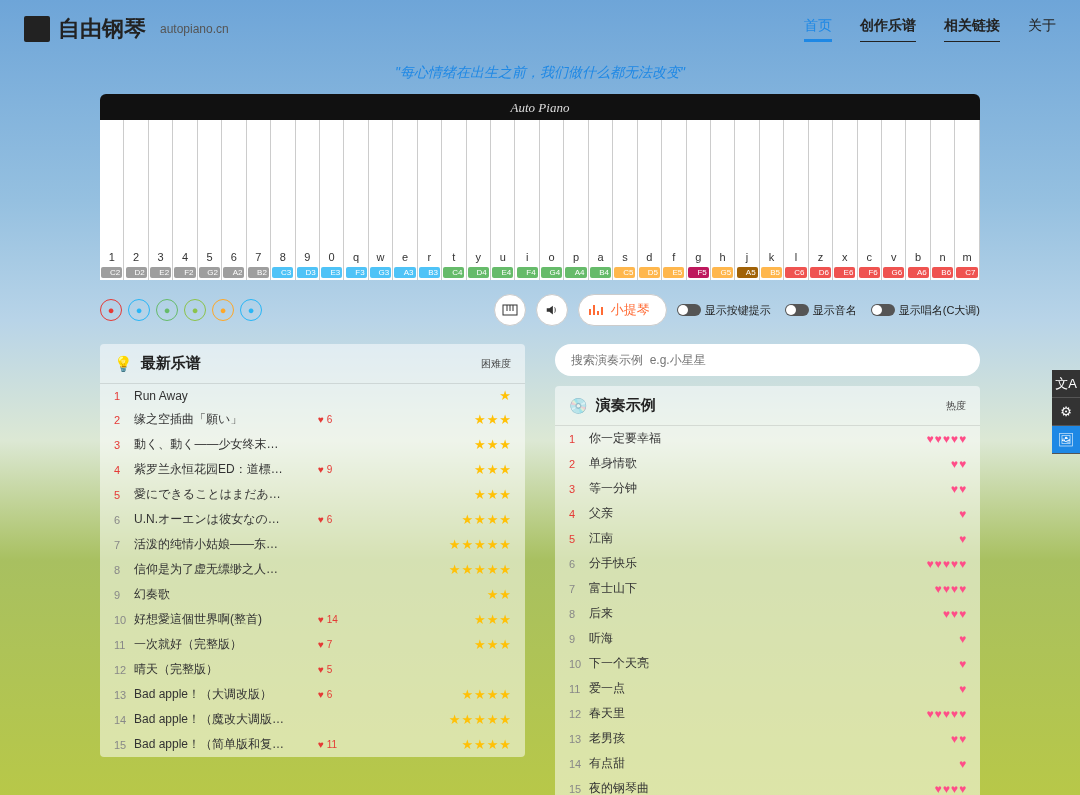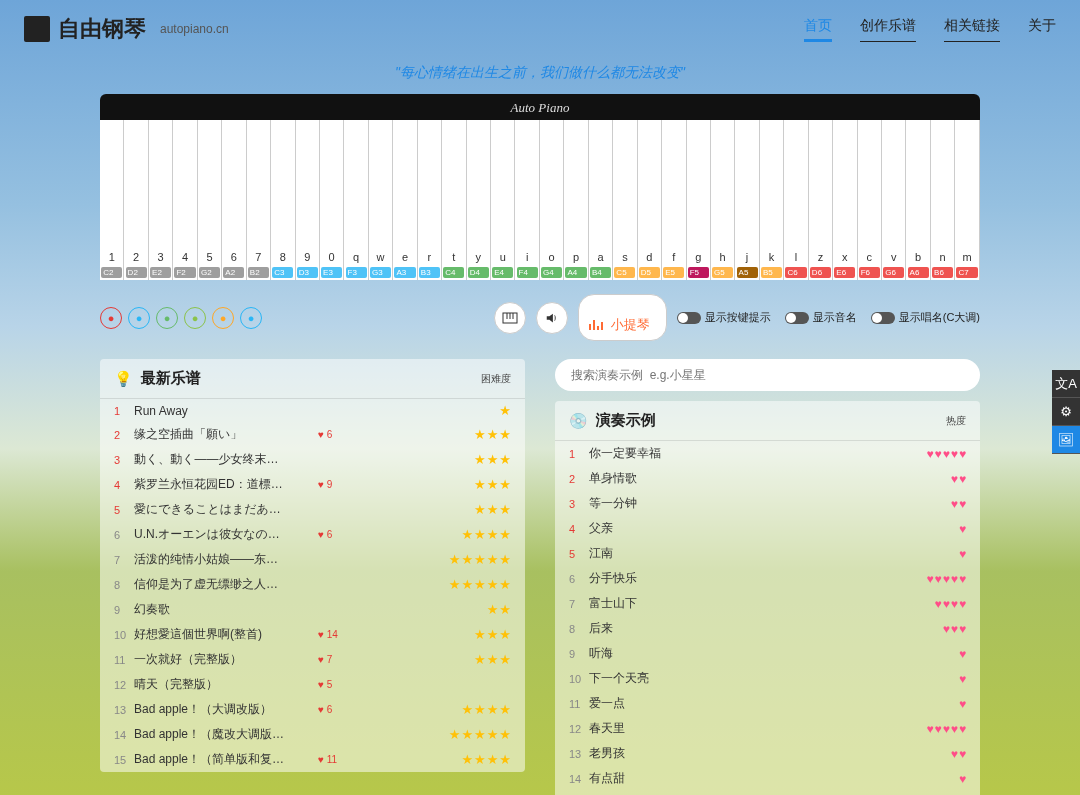--- a/index.html
+++ b/index.html
@@ -10,40 +10,40 @@
 }
 
 .header { display: flex; align-items: center; padding: 14px 24px; }
 .logo { display: flex; align-items: center; gap: 8px; }
 .logo-icon { width: 26px; height: 26px; background: #222; border-radius: 2px; }
 .logo-title { font-size: 22px; font-weight: 600; color: #222; }
 .logo-sub { font-size: 12px; color: #555; margin-left: 6px; }
 .nav { margin-left: auto; display: flex; gap: 28px; font-size: 14px; }
 .nav a { color: #222; text-decoration: none; padding-bottom: 4px; }
 .nav a.active { color: #1e88e5; border-bottom: 3px solid #1e88e5; }
-.nav a.under { border-bottom: 1px solid #222; }
+.nav a.under { border-bottom: 1px solid #222; font-weight: bold; }
 .tagline { text-align: center; color: #1e88e5; font-size: 14px; margin: 6px 0 12px; font-style: italic; }
 
 
 .piano-wrap { width: 880px; margin: 0 auto; background: #111; border-radius: 6px; padding: 4px 0 0; position: relative; }
 .piano-brand { text-align: center; color: #ddd; font-size: 13px; font-style: italic; font-family: cursive; padding: 2px 0 4px; }
 .piano { position: relative; height: 160px; background: #fff; display: flex; }
 .white-key { flex: 1; border-right: 1px solid #ccc; background: #fff; position: relative; display: flex; flex-direction: column; justify-content: flex-end; align-items: center; padding-bottom: 2px; cursor: pointer; }
 .white-key .kbd { font-size: 11px; color: #333; margin-bottom: 4px; }
-.white-key .note { font-size: 8px; color: #fff; padding: 1px 2px; border-radius: 2px; width: 90%; text-align: left; }
+.white-key .note { font-size: 8px; color: #fff; padding: 1px 2px; border-radius: 2px; width: 90%; text-align: right; }
 .black-keys { position: absolute; top: 0; left: 0; right: 0; height: 90px; pointer-events: none; }
 .black-key { position: absolute; width: 14px; height: 90px; background: #111; border-radius: 0 0 2px 2px; display: flex; flex-direction: column; justify-content: flex-end; align-items: center; color: #fff; font-size: 10px; padding-bottom: 4px; pointer-events: auto; cursor: pointer; }
 
 
 .controls { width: 880px; margin: 14px auto 0; display: flex; align-items: center; gap: 10px; }
 .social { display: flex; gap: 6px; }
 .social-icon { width: 22px; height: 22px; border-radius: 50%; border: 1px solid; display: flex; align-items: center; justify-content: center; font-size: 11px; }
 .spacer { flex: 1; }
 .ctrl-btn { width: 32px; height: 32px; border-radius: 50%; background: #fff; display: flex; align-items: center; justify-content: center; color: #333; cursor: pointer; border: 1px solid #ccc; }
-.ctrl-select { background: #fff; border-radius: 16px; padding: 21px 16px 6px 10px; display: flex; align-items: center; gap: 8px; font-size: 13px; color: #ff6b35; cursor: pointer; border: 1px solid #ccc; }
+.ctrl-select { background: #fff; border-radius: 16px; padding: 6px 16px 6px 10px; display: flex; align-items: center; gap: 8px; font-size: 13px; color: #ff6b35; cursor: pointer; border: 1px solid #ccc; }
 .eq { display: flex; gap: 2px; align-items: flex-end; }
 .eq span { width: 2px; background: #ff6b35; }
 .toggles { display: flex; gap: 14px; font-size: 11px; color: #222; align-items: flex-start; }
 .toggle { display: flex; align-items: center; gap: 4px; cursor: pointer; }
 .toggle-sw { width: 24px; height: 12px; background: #555; border-radius: 6px; position: relative; }
 .toggle-sw.on::after { content: ""; position: absolute; right: 1px; top: 1px; width: 10px; height: 10px; background: #fff; border-radius: 50%; }
 .toggle-sw::after { content: ""; position: absolute; left: 1px; top: 1px; width: 10px; height: 10px; background: #fff; border-radius: 50%; }
 
 
 .columns { width: 880px; margin: 18px auto 0; display: flex; gap: 30px; }

